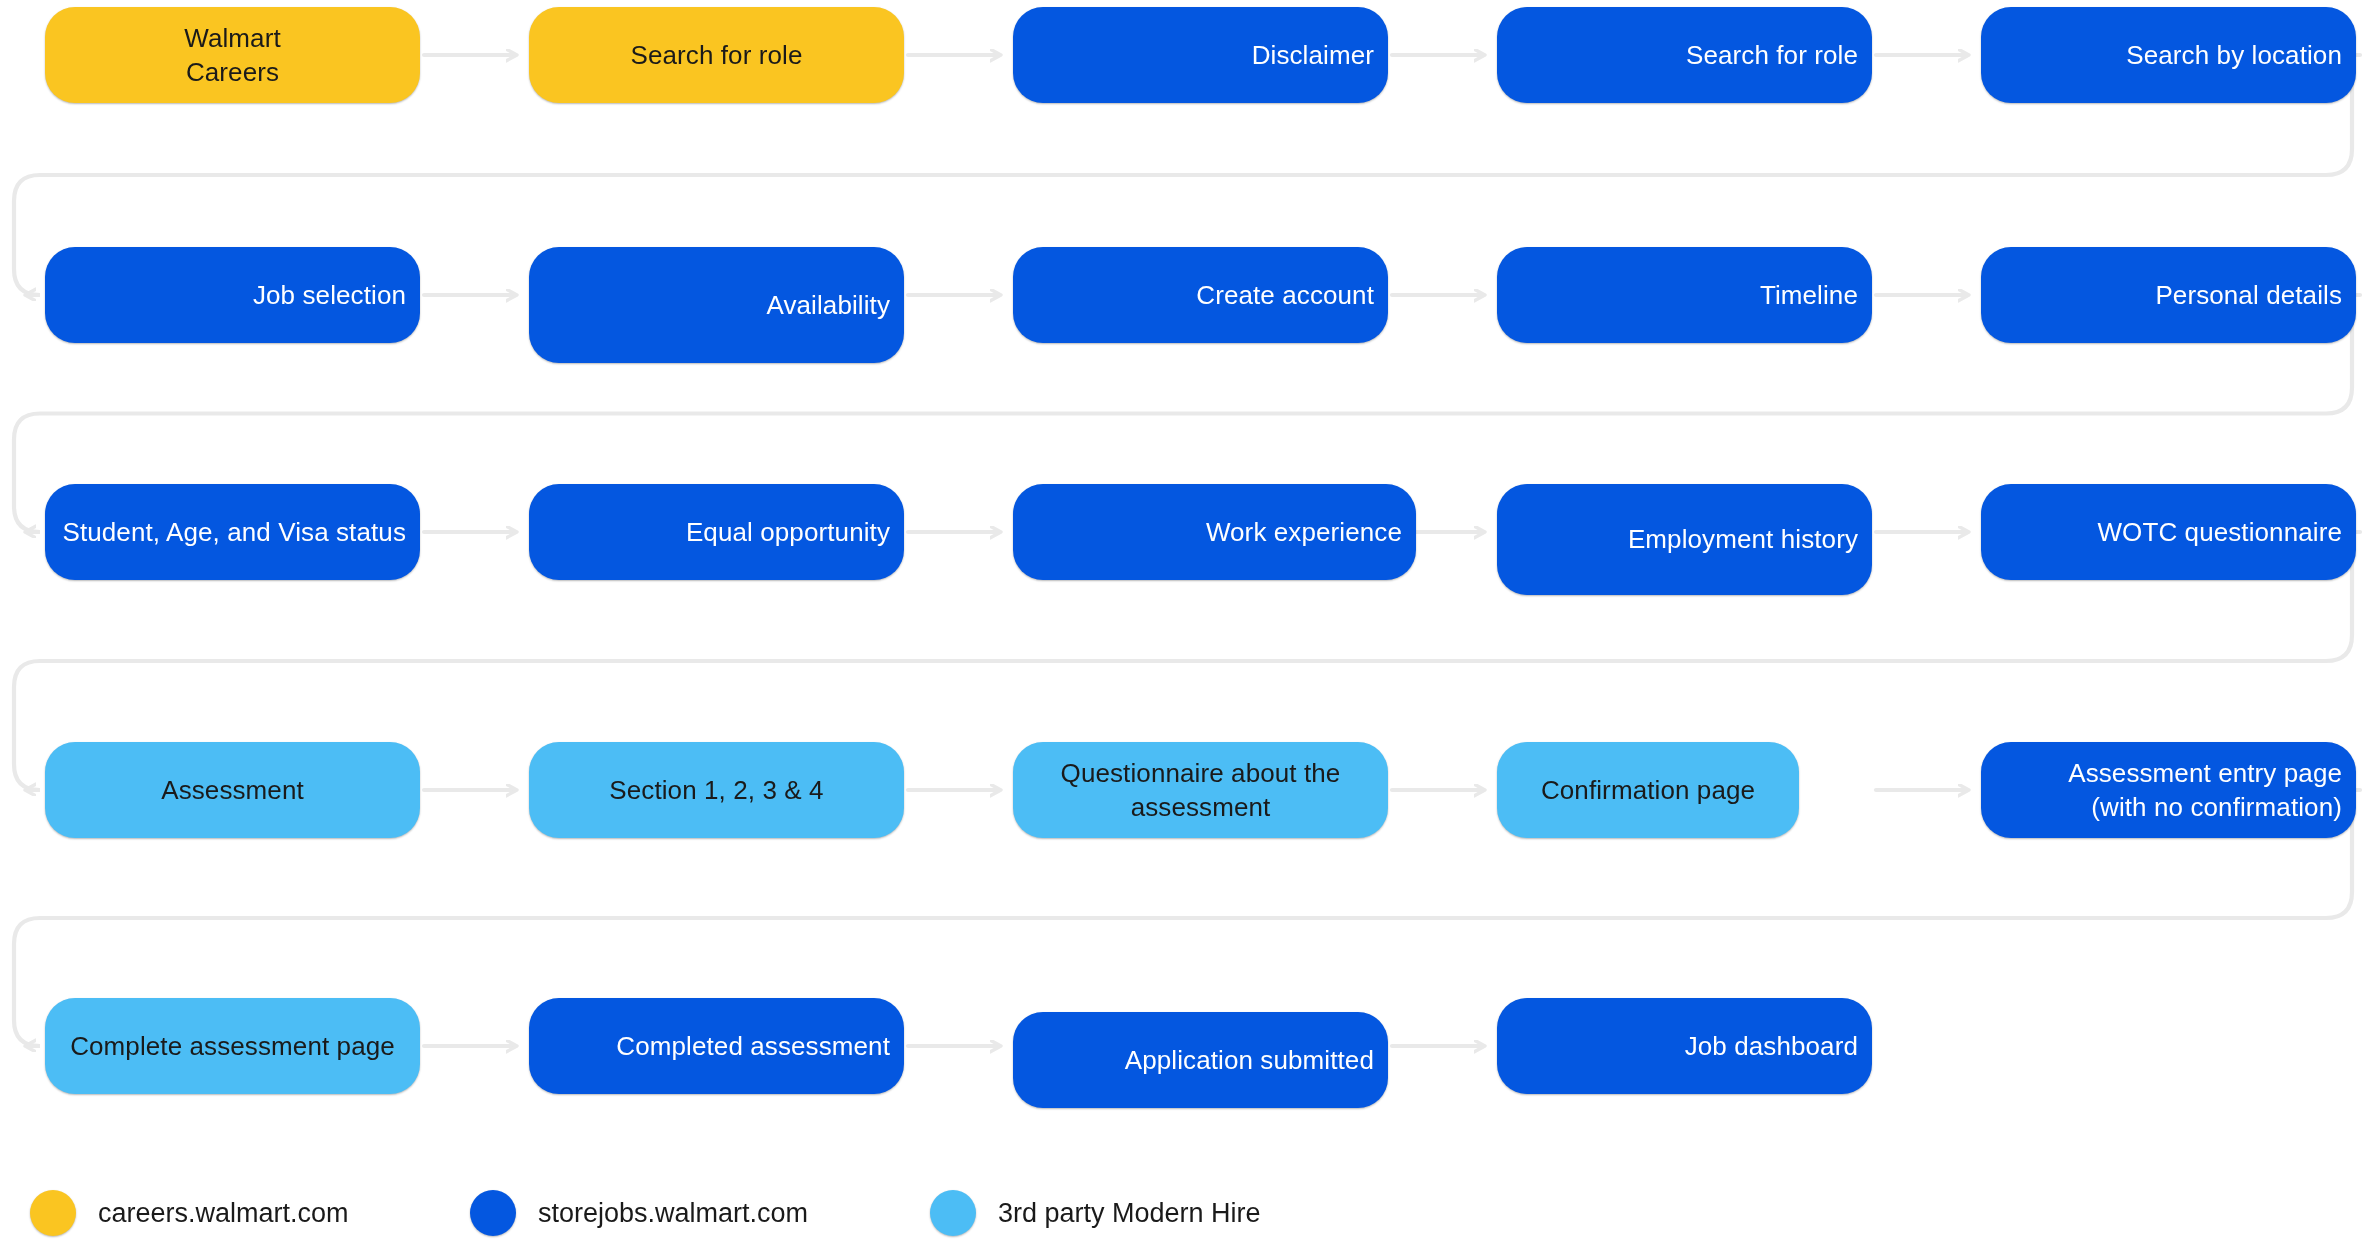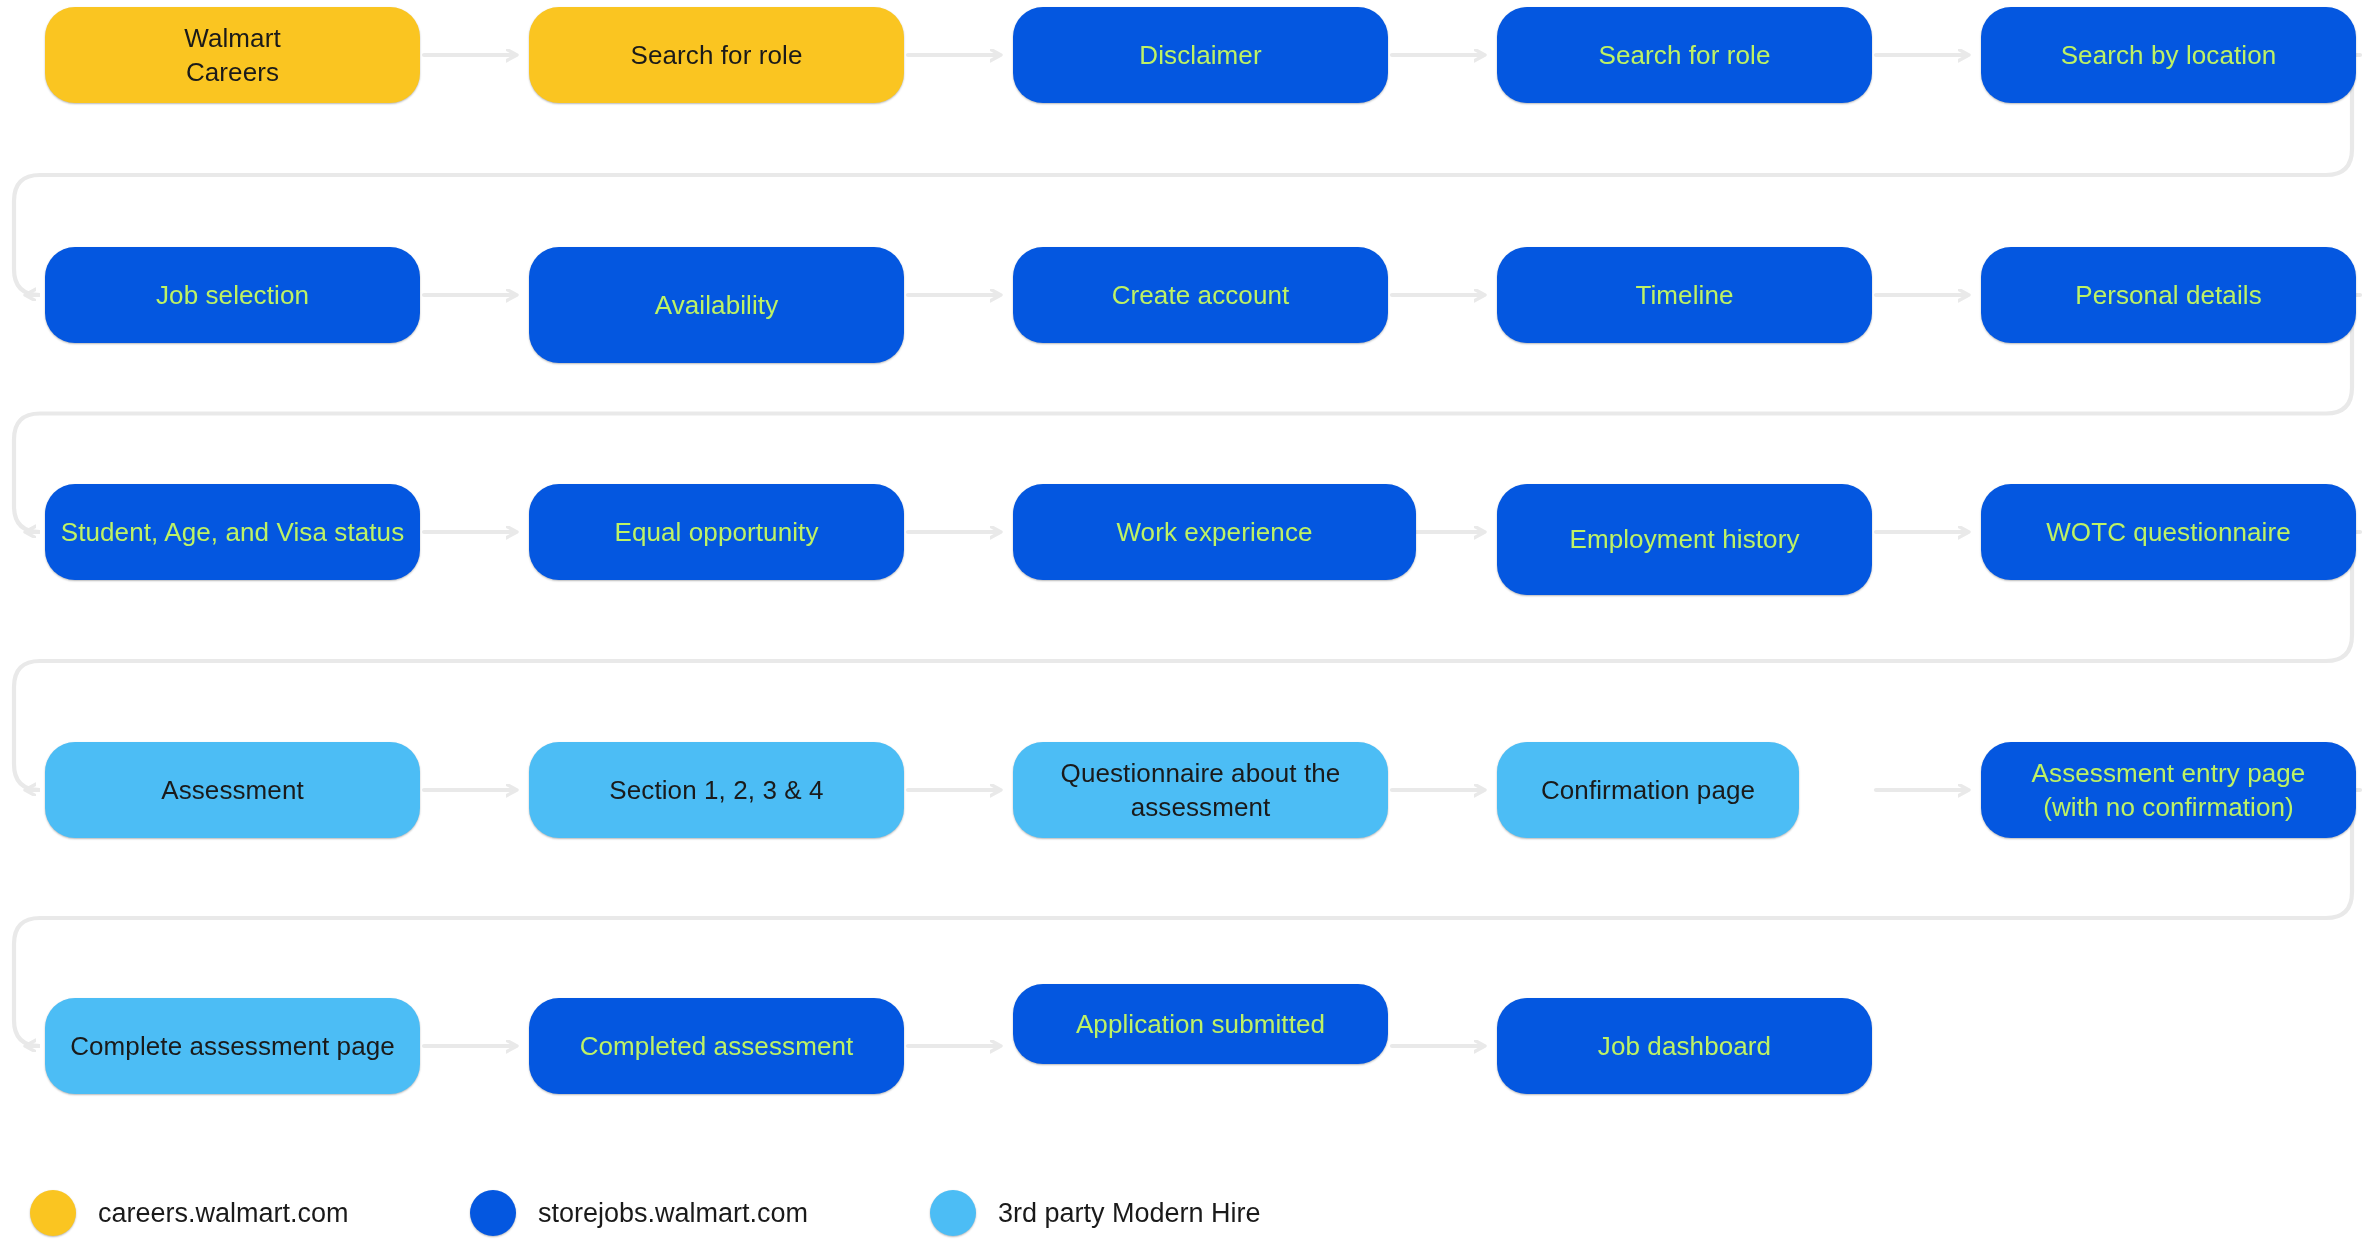--- a/index.html
+++ b/index.html
@@ -19,21 +19,21 @@
     display:flex;align-items:center;justify-content:center;
     text-align:center;
     line-height:1.32;
     font-size:26px;
     letter-spacing:.1px;
     padding:6px 14px;
     box-shadow:0 1px 2px rgba(0,0,0,.28);
   }
   .node .lbl{display:block;width:100%;}
   .n-yellow{background:#fac521;color:#1a1a1a;}
-  .n-blue{background:#0457e0;color:#bef264;}
+  .n-blue{background:#0457e0;color:#ffffff;text-align:right;}
   .n-lblue{background:#4cbdf5;color:#1a1a1a;}
 
   
   #legend{position:absolute;left:0;top:1168px;width:2370px;height:84px;}
   .leg-item{position:absolute;display:flex;align-items:center;gap:22px;}
   .leg-dot{width:46px;height:46px;border-radius:50%;flex:0 0 auto;
            box-shadow:0 1px 2px rgba(0,0,0,.28);}
   .d-yellow{background:#fac521;}
   .d-blue{background:#0457e0;}
   .d-lblue{background:#4cbdf5;}
@@ -137,21 +137,21 @@
       </div>
       <div class="node n-blue" style="left: 1981px; top: 742px; width: 375px; height: 96px;">
         <span class="lbl">Assessment entry page<br>(with no confirmation)</span>
       </div>
       <div class="node n-lblue" style="left: 45px; top: 998px; width: 375px; height: 96px;">
         <span class="lbl">Complete assessment page</span>
       </div>
       <div class="node n-blue" style="left: 529px; top: 998px; width: 375px; height: 96px;">
         <span class="lbl">Completed assessment</span>
       </div>
-      <div class="node n-blue" style="left: 1013px; top: 984px; width: 375px; height: 80px;">
+      <div class="node n-blue" style="left: 1013px; top: 1012px; width: 375px; height: 96px;">
         <span class="lbl">Application submitted</span>
       </div>
       <div class="node n-blue" style="left: 1497px; top: 998px; width: 375px; height: 96px;">
         <span class="lbl">Job dashboard</span>
       </div>
     </div>
 
   <div id="legend">
       <div class="leg-item" style="left: 30px; top: 22px;">
         <span class="leg-dot d-yellow"></span>

